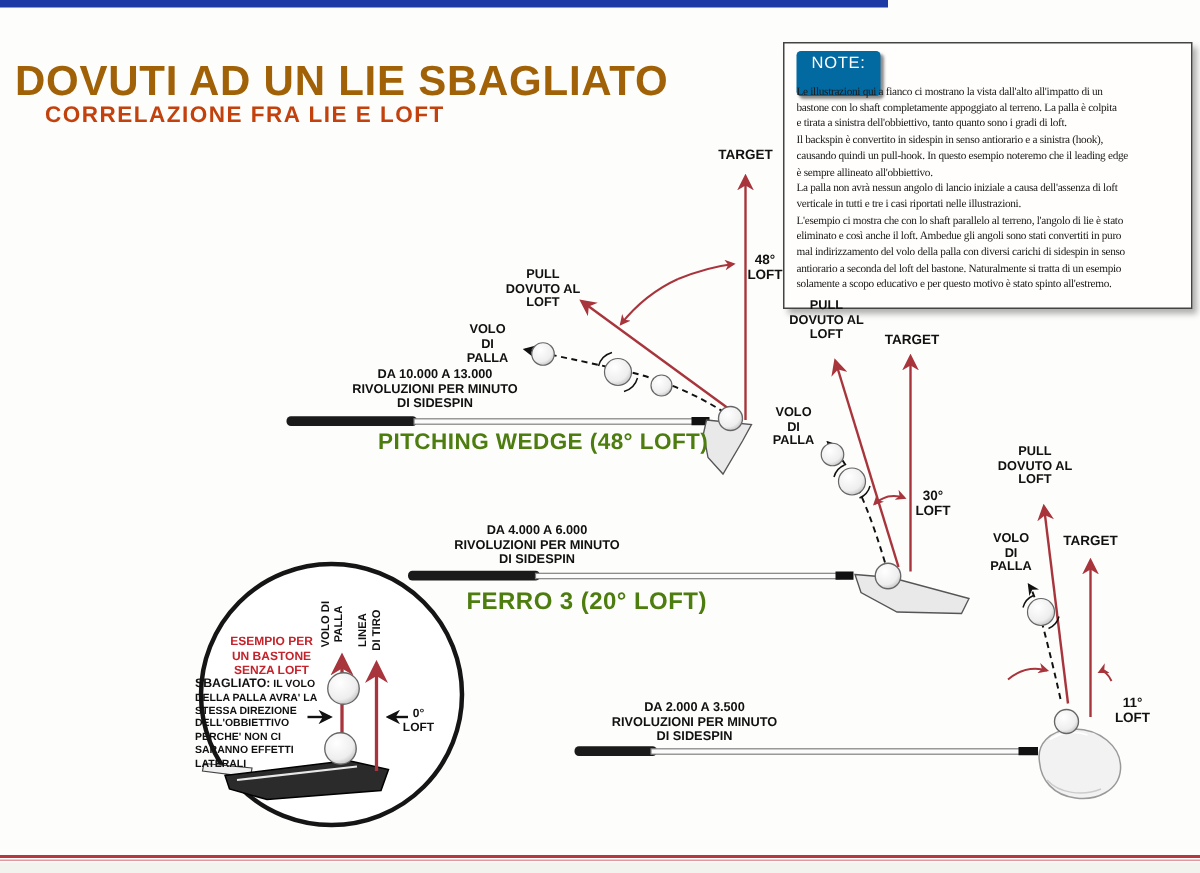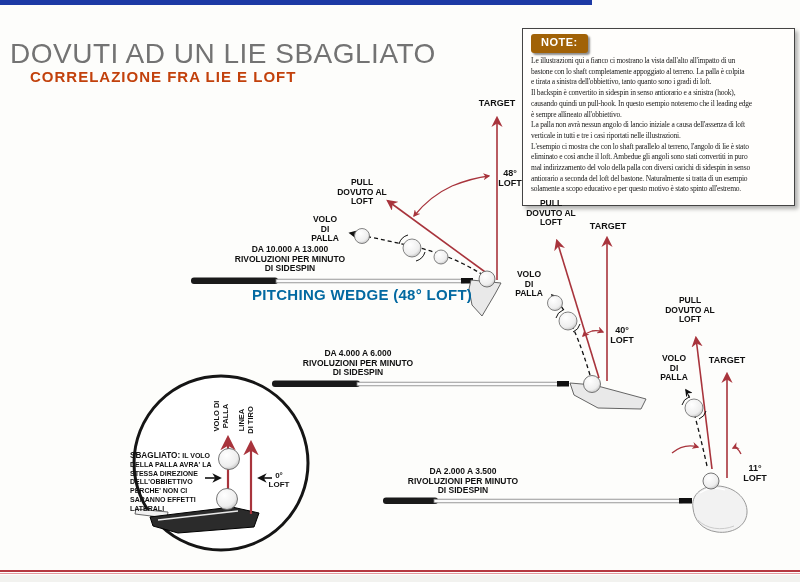--- a/index.html
+++ b/index.html
@@ -6,36 +6,36 @@
   #page{position:relative;width:800px;height:582px;background:#fdfdfb;overflow:hidden;
         font-family:"Liberation Sans",sans-serif;}
   .abs{position:absolute;}
   .preline{white-space:pre-line;}
 
   
   #topbar{left:0;top:0;width:592px;height:5px;background:#1d3aa5;}
 
   
   #title1{left:30px;top:8px;font-size:28px;font-weight:800;color:#1d3aa5;letter-spacing:.5px;}
-  #title2{left:10px;top:38px;font-size:28px;font-weight:400;color:#737373;letter-spacing:.5px;}
+  #title2{left:10px;top:38px;font-size:28px;font-weight:700;color:#a16207;letter-spacing:.5px;}
   #subtitle{left:30px;top:68px;font-size:15px;font-weight:800;color:#c2410c;letter-spacing:1px;}
 
   
   #notebox{left:522px;top:28px;width:271px;height:176px;background:#fffefc;
            border:1px solid #444;box-shadow:3px 3px 4px rgba(0,0,0,.3);}
-  #notetab{left:8px;top:5px;background:#a16207;color:#fff;font-size:11px;font-weight:700;
-           padding:2px 10px 5px 10px;border-radius:3px;box-shadow:2px 2px 2px rgba(0,0,0,.45);
+  #notetab{left:8px;top:5px;background:#0369a1;color:#fff;font-size:11px;font-weight:400;
+           padding:2px 10px 16px 10px;border-radius:3px;box-shadow:2px 2px 2px rgba(0,0,0,.45);
            letter-spacing:.5px;}
   #notetext{left:8px;top:27px;width:256px;height:146px;overflow:hidden;
             font-family:"Liberation Serif",serif;font-size:7.5px;line-height:10.7px;
             letter-spacing:-.2px;color:#1a1a1a;}
 
   
   .lbl{font-size:8.5px;font-weight:800;color:#111;line-height:9.6px;text-align:center;}
-  .clublbl{font-weight:800;color:#0369a1;letter-spacing:.3px;}
+  .clublbl{font-weight:800;color:#4d7c0f;letter-spacing:.3px;}
 
   .rot{transform:rotate(-90deg);font-size:7.5px;font-weight:800;line-height:9px;
        text-align:center;color:#111;}
 
   #esempio{left:142px;top:423px;width:78px;font-size:8px;font-weight:800;color:#c5232b;
            line-height:9.6px;text-align:center;}
   #risultato{left:130px;top:452px;width:92px;font-size:7px;font-weight:700;color:#111;
              line-height:8.8px;text-align:left;}
   #risultato .rlabel{font-size:8.2px;font-weight:800;margin-right:2px;}
 
@@ -165,45 +165,49 @@
 LOFT</div>
   <div class="abs lbl preline" style="left:300px;top:215px;width:50px;">VOLO
 DI
 PALLA</div>
   <div class="abs lbl preline" style="left:215px;top:245px;width:150px;text-align:center;">DA 10.000 A 13.000
 RIVOLUZIONI PER MINUTO
 DI SIDESPIN</div>
   <div class="abs clublbl" style="left:252px;top:286px;font-size:15px;">PITCHING WEDGE (48° LOFT)</div>
 
   <div class="abs lbl preline" style="left:583px;top:222px;width:50px;font-size:9px;">TARGET</div>
-  <div class="abs lbl preline" style="left:608px;top:326px;width:28px;font-size:9px;">40°
+  <div class="abs lbl preline" style="left:608px;top:326px;width:28px;font-size:9px;">30°
 LOFT</div>
   <div class="abs lbl preline" style="left:521px;top:199px;width:60px;">PULL
 DOVUTO AL
 LOFT</div>
   <div class="abs lbl preline" style="left:504px;top:270px;width:50px;">VOLO
 DI
 PALLA</div>
   <div class="abs lbl preline" style="left:283px;top:349px;width:150px;">DA 4.000 A 6.000
 RIVOLUZIONI PER MINUTO
 DI SIDESPIN</div>
+  <div class="abs clublbl" style="left:311px;top:393px;font-size:16px;">FERRO 3  (20° LOFT)</div>
 
   <div class="abs lbl preline" style="left:702px;top:356px;width:50px;font-size:9px;">TARGET</div>
   <div class="abs lbl preline" style="left:741px;top:441px;width:28px;font-size:9px;margin-top:23px;">11°
 LOFT</div>
   <div class="abs lbl preline" style="left:660px;top:296px;width:60px;">PULL
 DOVUTO AL
 LOFT</div>
   <div class="abs lbl preline" style="left:649px;top:354px;width:50px;">VOLO
 DI
 PALLA</div>
   <div class="abs lbl preline" style="left:388px;top:467px;width:150px;">DA 2.000 A 3.500
 RIVOLUZIONI PER MINUTO
 DI SIDESPIN</div>
 
+  <div id="esempio" class="abs preline">ESEMPIO PER
+UN BASTONE
+SENZA LOFT</div>
   <div id="risultato" class="abs">
     <span class="rlabel">SBAGLIATO:</span><span>IL VOLO DELLA PALLA AVRA' LA STESSA DIREZIONE DELL'OBBIETTIVO PERCHE' NON CI SARANNO EFFETTI LATERALI</span>
   </div>
   <div class="abs rot preline" style="left:197px;top:406px;width:50px;height:20px;">VOLO DI
 PALLA</div>
   <div class="abs rot preline" style="left:222px;top:410px;width:50px;height:20px;">LINEA
 DI TIRO</div>
   <div class="abs lbl preline" style="left:264px;top:471px;width:30px;font-size:8px;line-height:9px;">0°
 LOFT</div>
 

